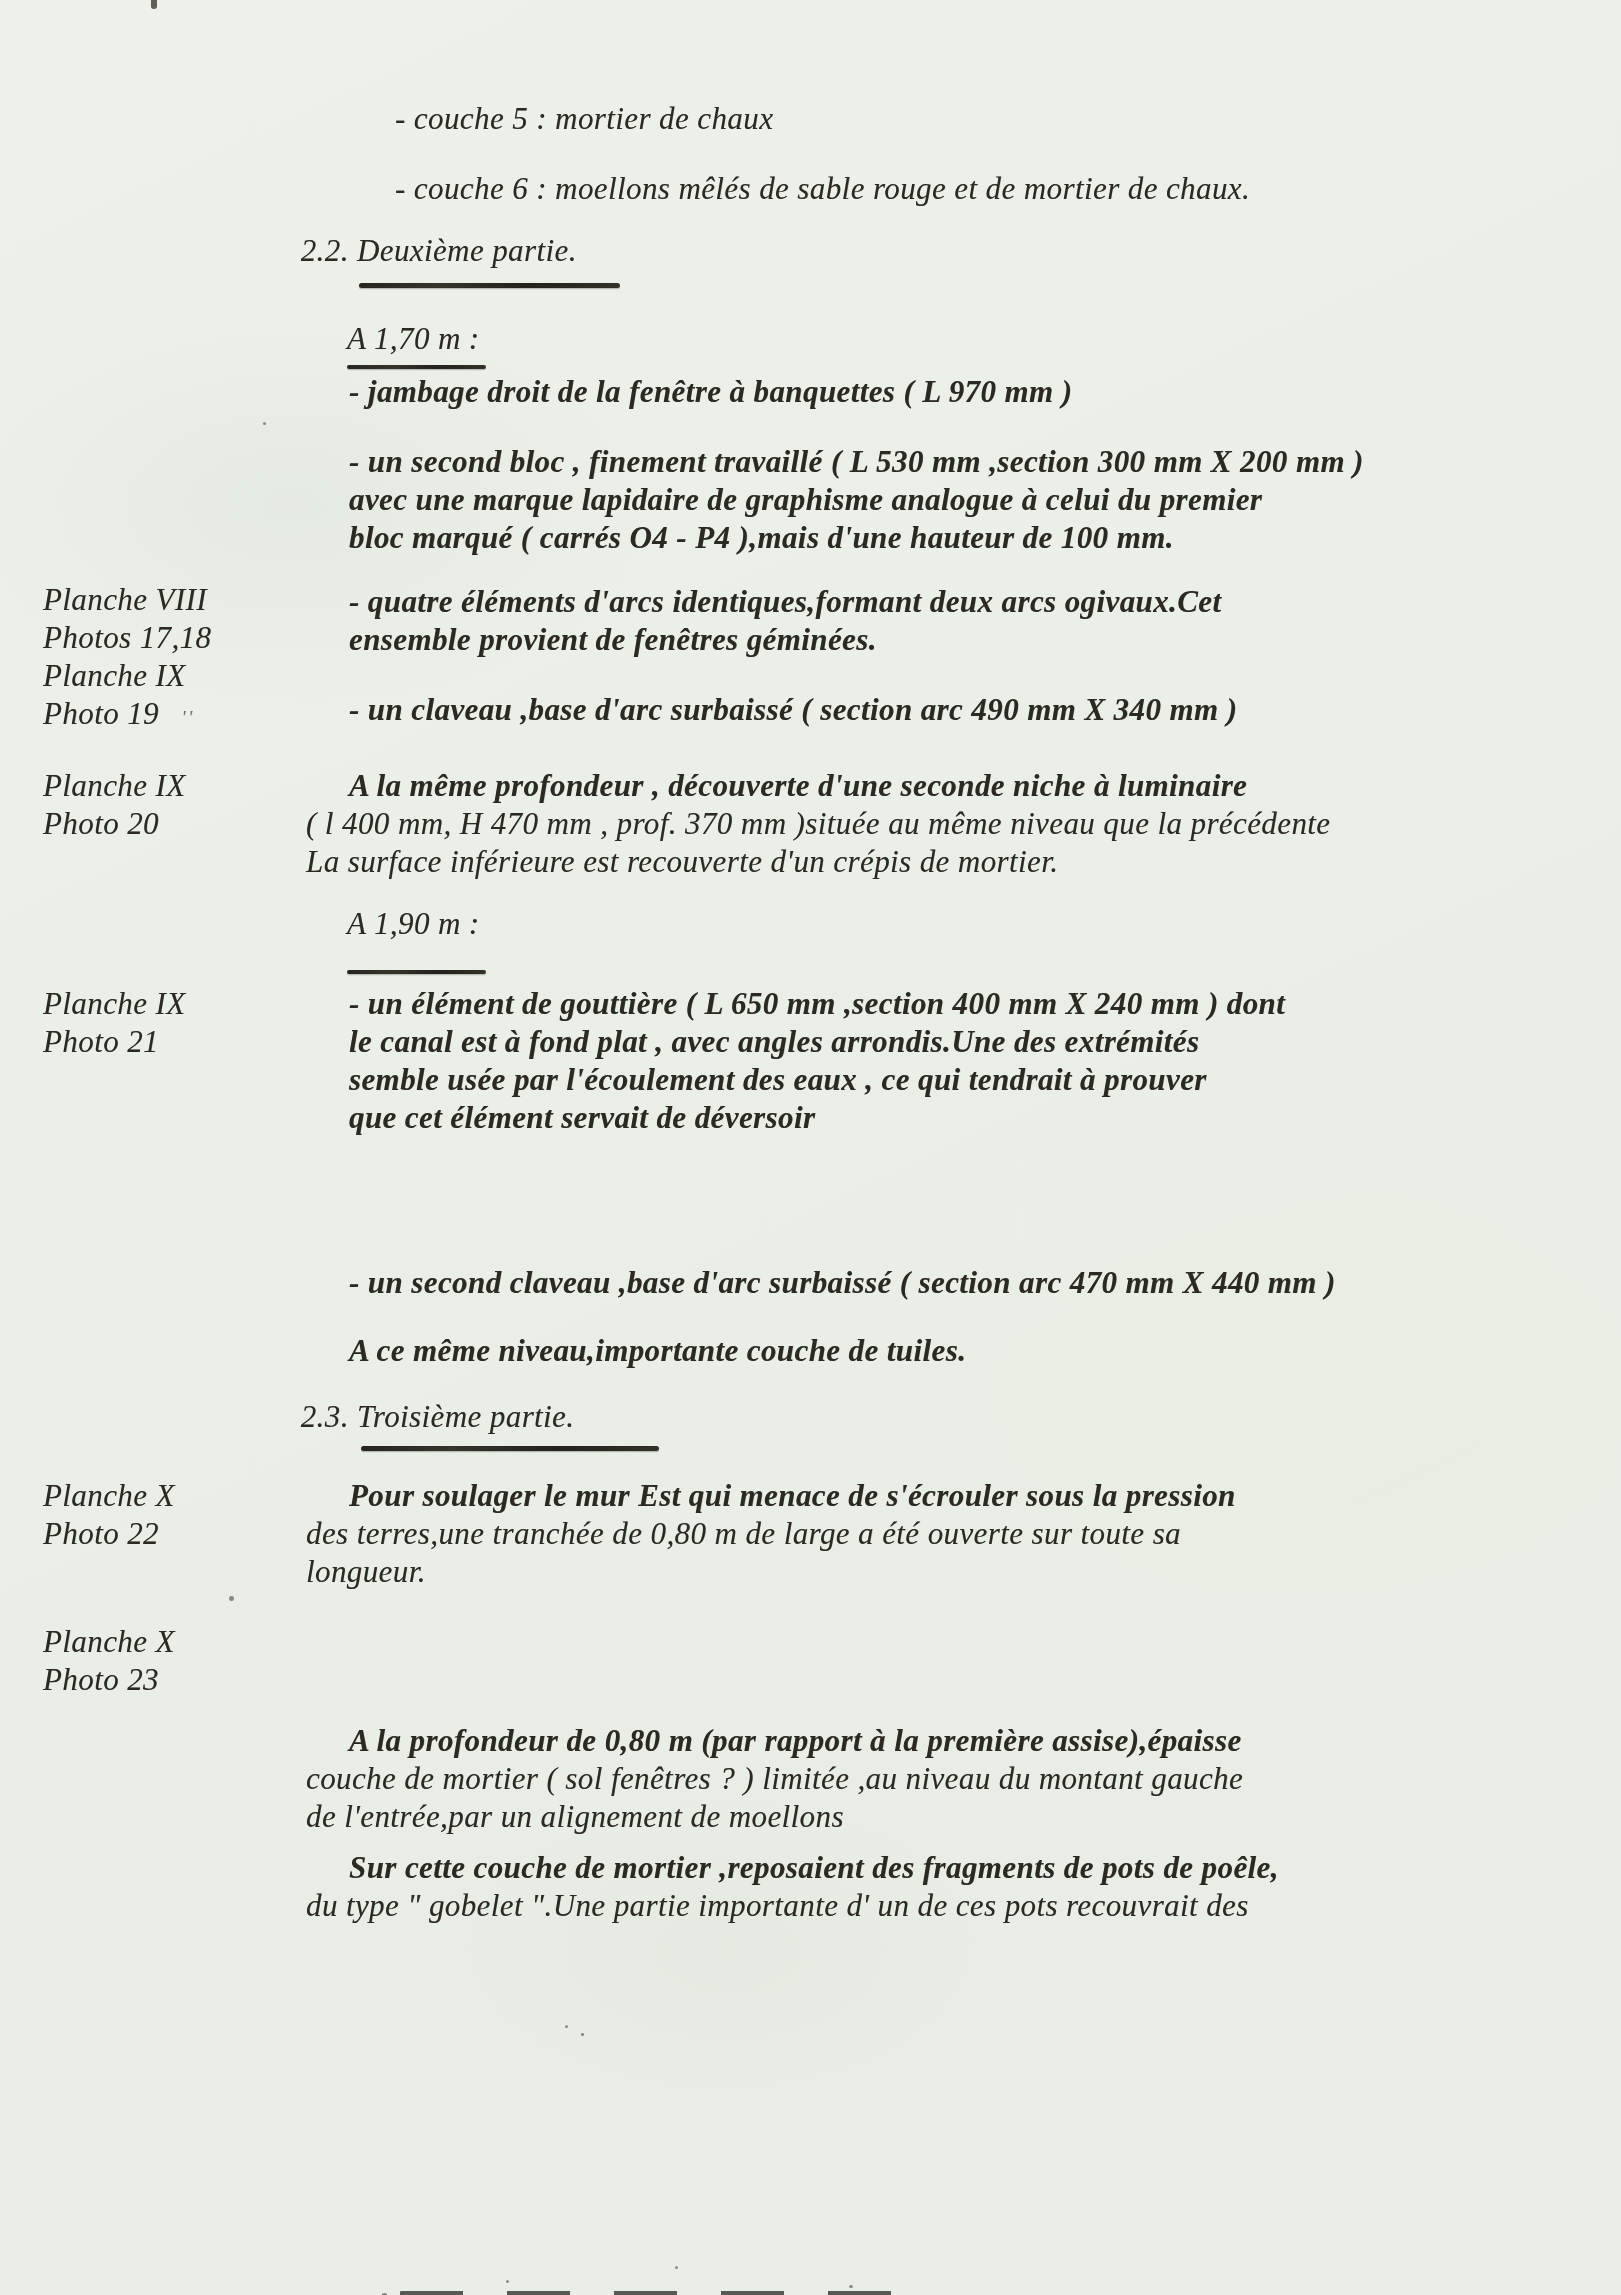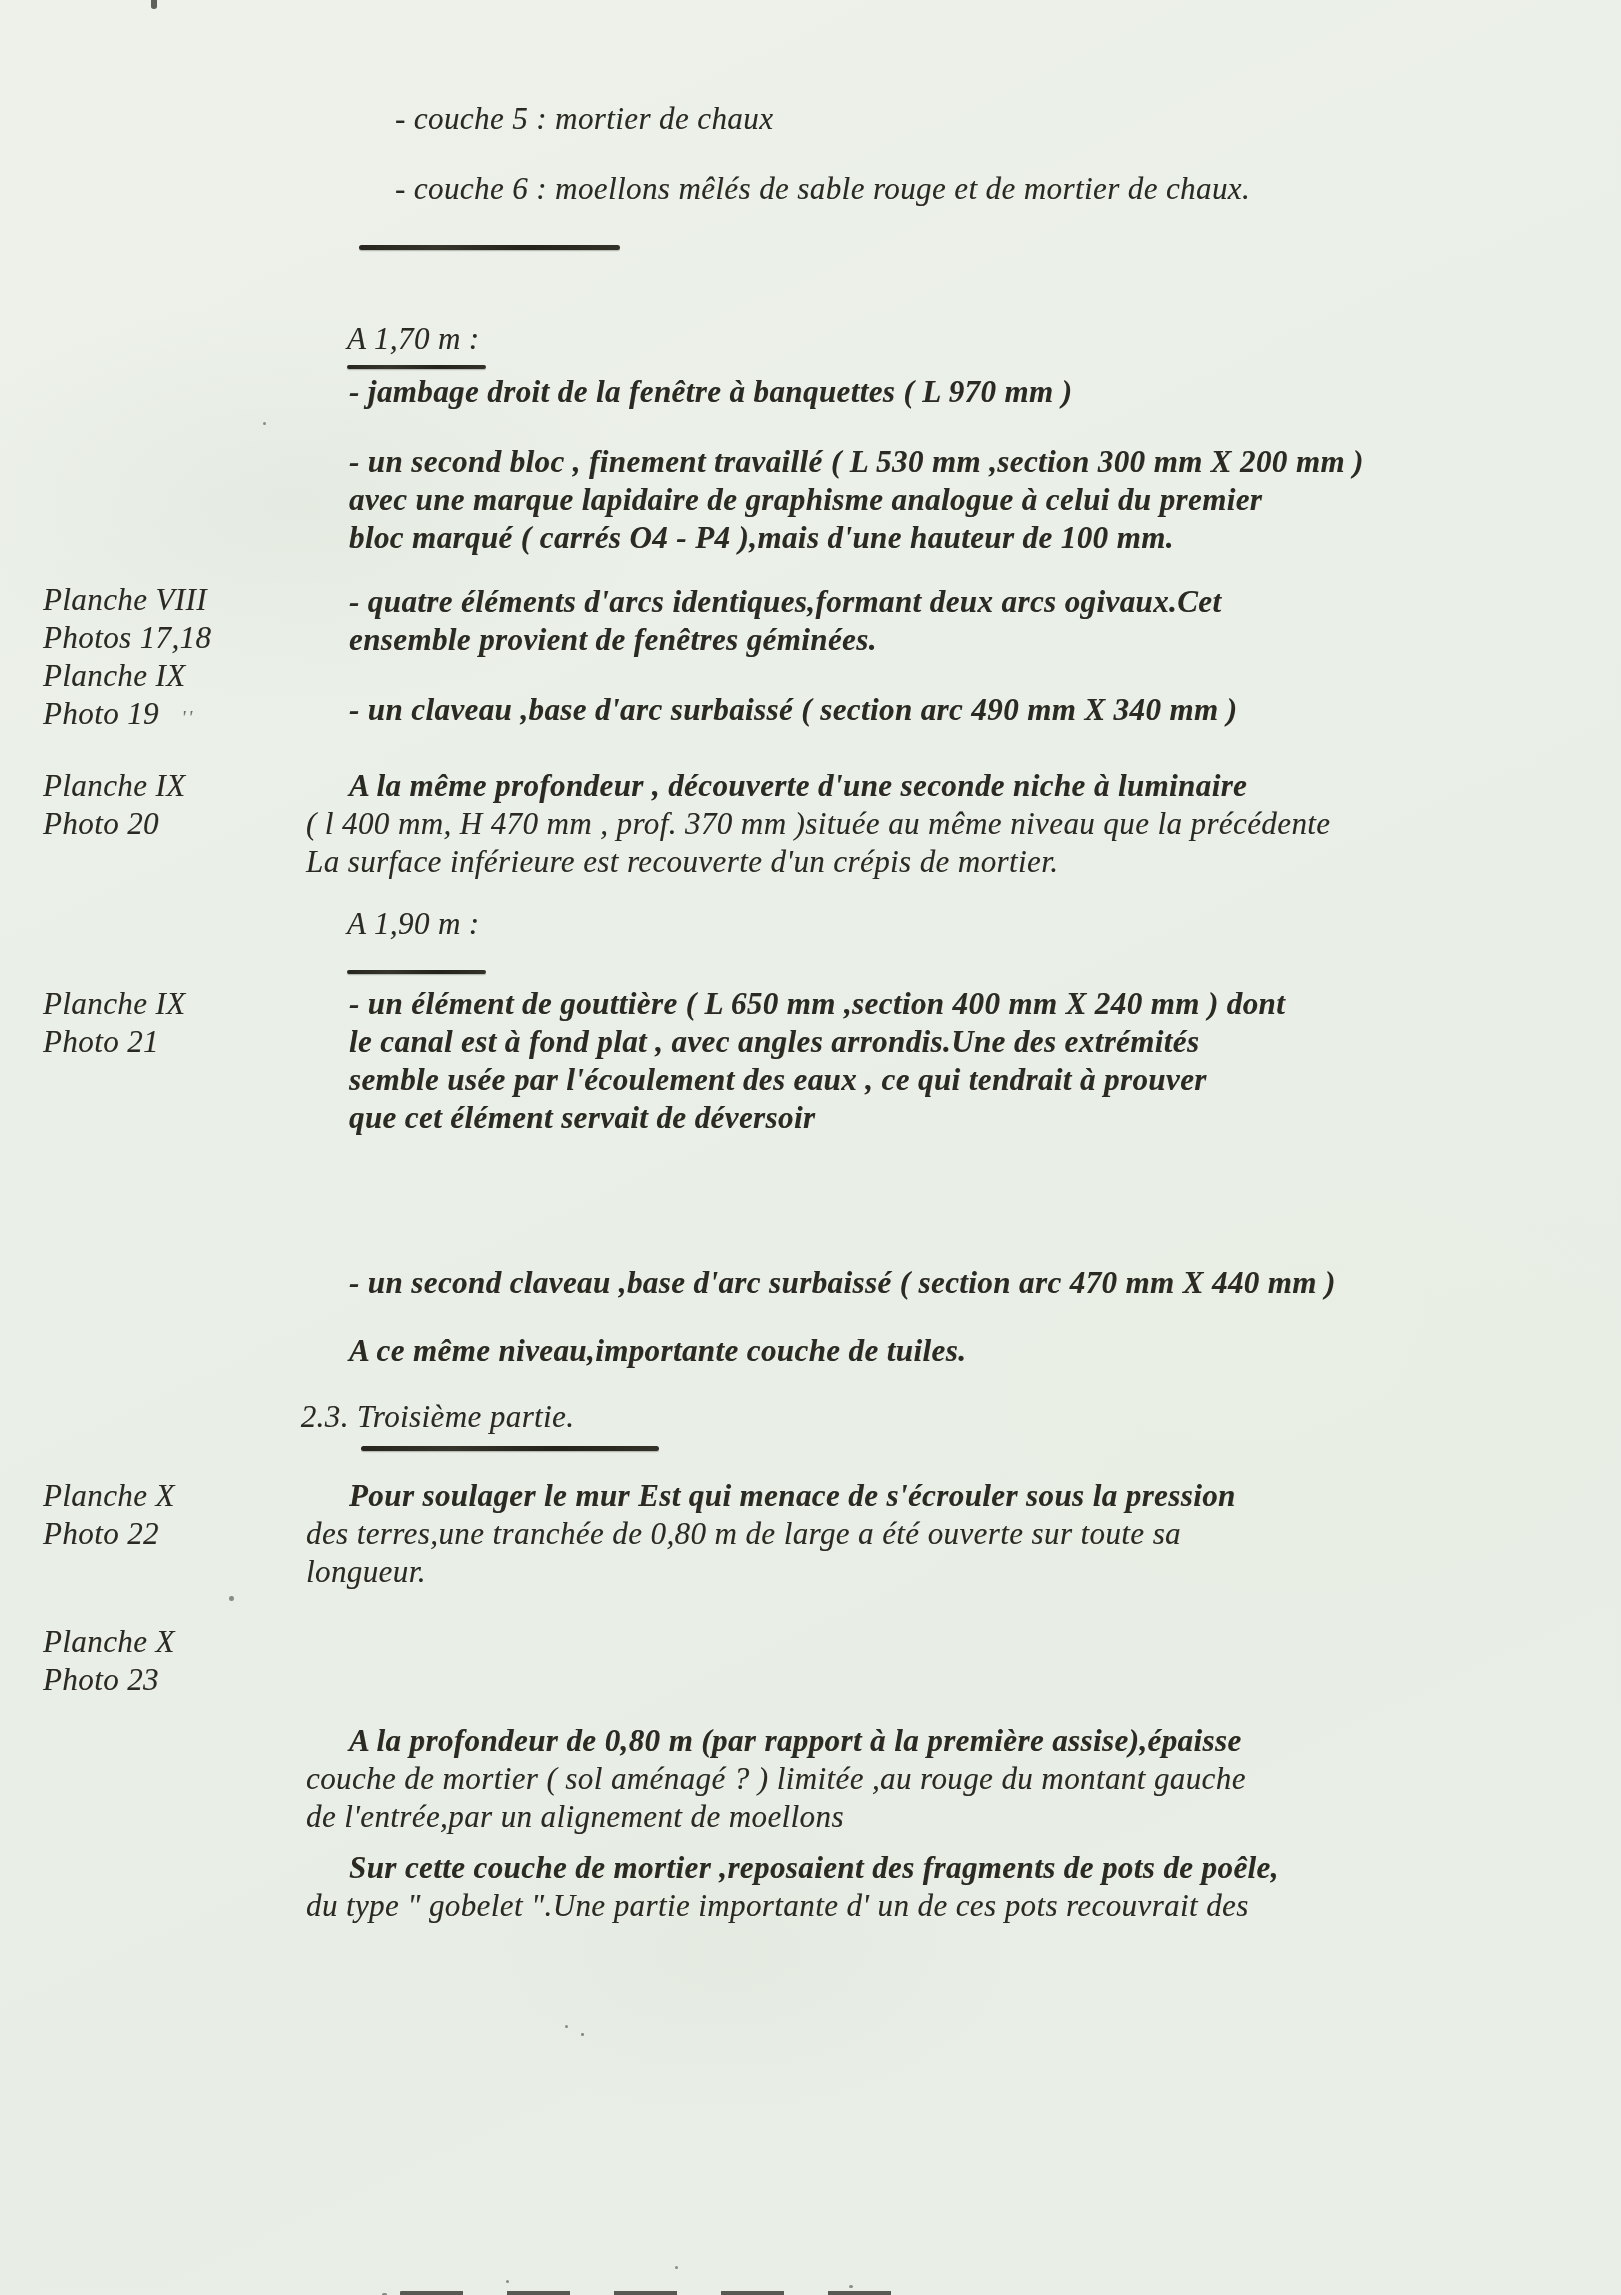--- a/index.html
+++ b/index.html
@@ -76,20 +76,21 @@
 
   <div class="row" style="top:100px">
     <div class="line ind-couche">- couche 5 : mortier de chaux</div>
   </div>
 
   <div class="row" style="top:170px">
     <div class="line ind-couche">- couche 6 : moellons mêlés de sable rouge et de mortier de chaux.</div>
   </div>
 
   <div class="row" style="top:232px">
+    <div class="line ind-head">2.2. Deuxième partie.</div>
     <div class="rule rule-22"></div>
   </div>
 
   <div class="row" style="top:320px">
     <div class="line ind-sub">A 1,70 m :</div>
     <div class="rule rule-170"></div>
   </div>
 
   <div class="row" style="top:373px">
     <div class="line ind-dash">- jambage droit de la fenêtre à banquettes ( L 970 mm )</div>
@@ -144,21 +145,21 @@
 
   <div class="row" style="top:1477px">
     <div class="line ind-dash">Pour soulager le mur Est qui menace de s'écrouler sous la pression</div>
     <div class="line ind-cont">des terres,une tranchée de 0,80 m de large a été ouverte sur toute sa</div>
     <div class="line ind-cont">longueur.</div>
   </div>
 
 
   <div class="row" style="top:1722px">
     <div class="line ind-dash">A la profondeur de 0,80 m (par rapport à la première assise),épaisse</div>
-    <div class="line ind-cont">couche de mortier ( sol aménagé ? ) limitée ,au rouge du montant gauche</div>
+    <div class="line ind-cont">couche de mortier ( sol fenêtres ? ) limitée ,au niveau du montant gauche</div>
     <div class="line ind-cont">de l'entrée,par un alignement de moellons</div>
   </div>
 
   <div class="row" style="top:1849px">
     <div class="line ind-dash">Sur cette couche de mortier ,reposaient des fragments de pots de poêle,</div>
     <div class="line ind-cont">du type " gobelet ".Une partie importante d' un de ces pots recouvrait des</div>
   </div>
 
   <div class="edge-top"></div>
   <div class="edge-bottom"></div>

